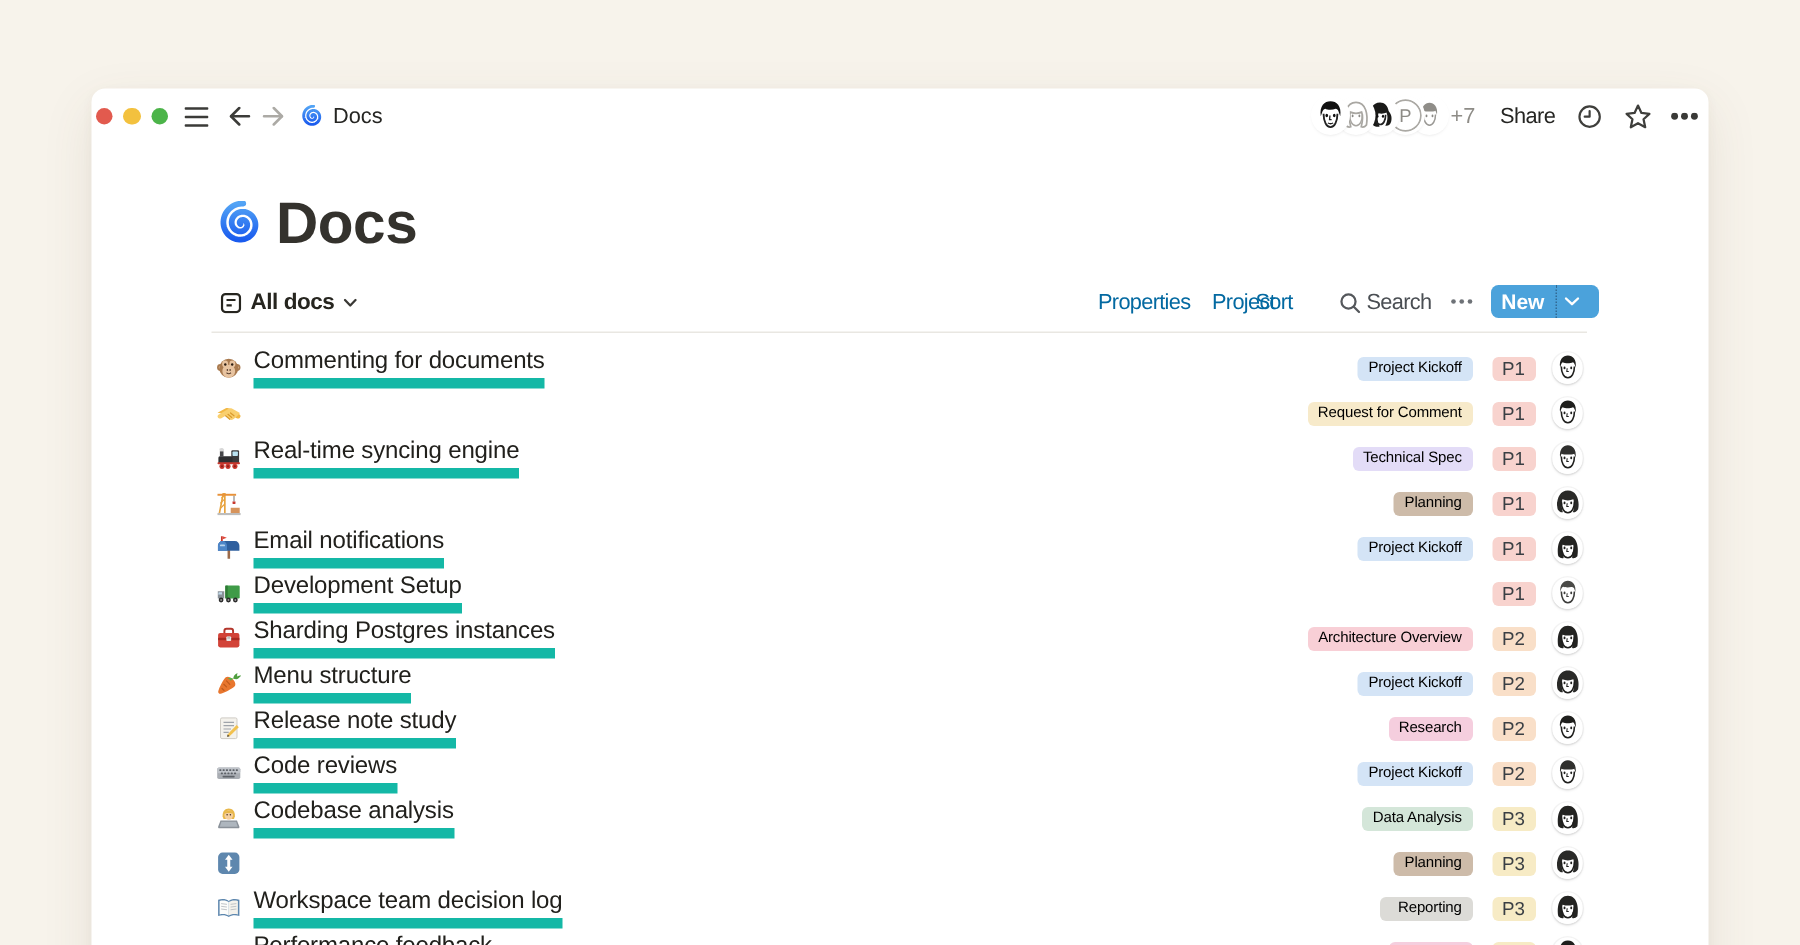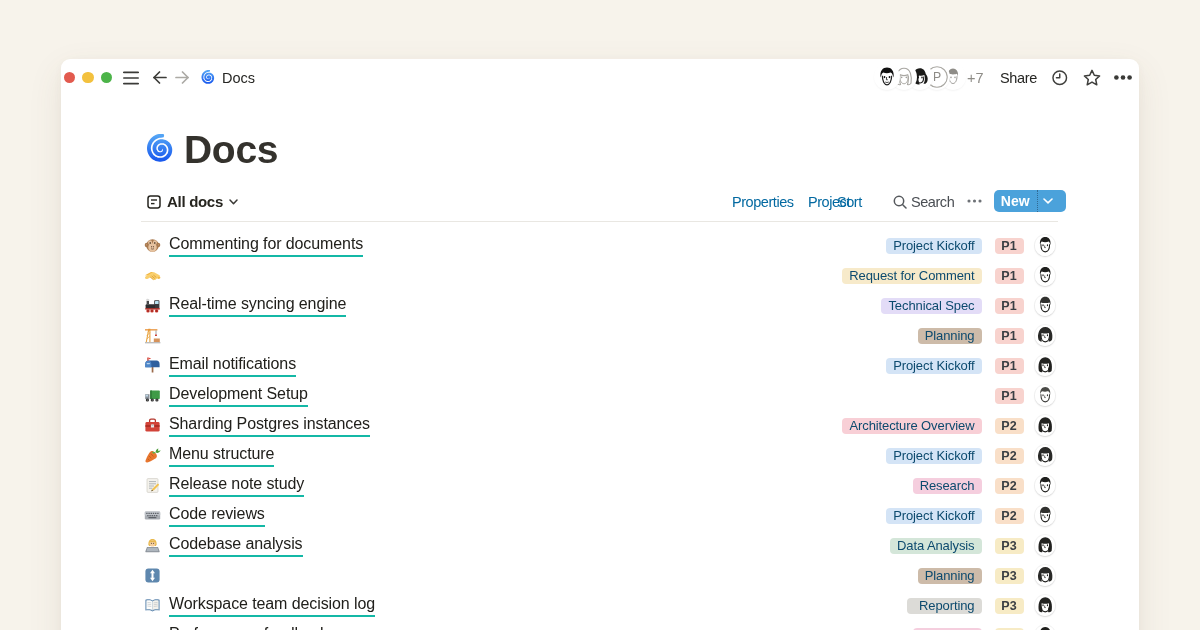--- a/index.html
+++ b/index.html
@@ -23,25 +23,25 @@
   .divider { position:absolute; left:80px; top:162px; width:917px; height:1px; background:#E9E7E2; }
   
   .newbtn { position:absolute; left:933px; top:131px; width:72px; height:21.5px; border-radius:5px;
     background:#4BA2DB; display:flex; align-items:center; }
   .newbtn .txt { width:42.5px; text-align:center; color:#fff; font-size:14px; font-weight:700; }
   .newbtn .sep { width:0; height:21.5px; border-left:1px dotted rgba(30,60,90,0.55); }
   
   .rows { position:absolute; left:80px; top:171.5px; width:917px; }
   .row { height:30px; display:flex; align-items:center; padding-right:3px; }
   .emoji { width:17px; height:17px; margin-left:3px; margin-right:8px; flex:none; }
-  .title { font-size:16px; letter-spacing:-0.1px; color:#21201C; border-bottom:2px solid #14b8a6; padding-bottom:2px; line-height:18px; }
+  .title { font-size:16px; letter-spacing:-0.1px; color:#21201C; border-bottom:7px solid #14b8a6; padding-bottom:2px; line-height:18px; }
   .tag { margin-left:auto; height:16px; line-height:16.5px; border-radius:4px; padding:0 7px;
-    font-size:13px; letter-spacing:-0.1px; color:#0c4a6e; flex:none; }
+    font-size:10px; letter-spacing:-0.1px; color:#000000; flex:none; }
   .pri { width:29px; height:16px; line-height:16px; border-radius:4px; margin-left:13px;
-    font-size:12.5px; font-weight:700; color:#3A3F44; text-align:center; flex:none; }
+    font-size:12.5px; font-weight:400; color:#3A3F44; text-align:center; flex:none; }
   .av { width:20.5px; height:20.5px; margin-left:11px; flex:none; border-radius:50%; overflow:hidden;
     box-shadow:0 0 0 1px rgba(0,0,0,0.04), 0 1px 2px rgba(0,0,0,0.12); background:#fff; }
   .t-blue  { background:#D4E4F6; }
   .t-cream { background:#F7EACA; }
   .t-purple{ background:#E3DCF7; }
   .t-tan   { background:#CDBBA9; }
   .t-pink  { background:#F8CFD6; }
   .t-pink2 { background:#F5CEDE; }
   .t-green { background:#D4E6D9; }
   .t-gray  { background:#DCDBD7;padding-left:12px; }

